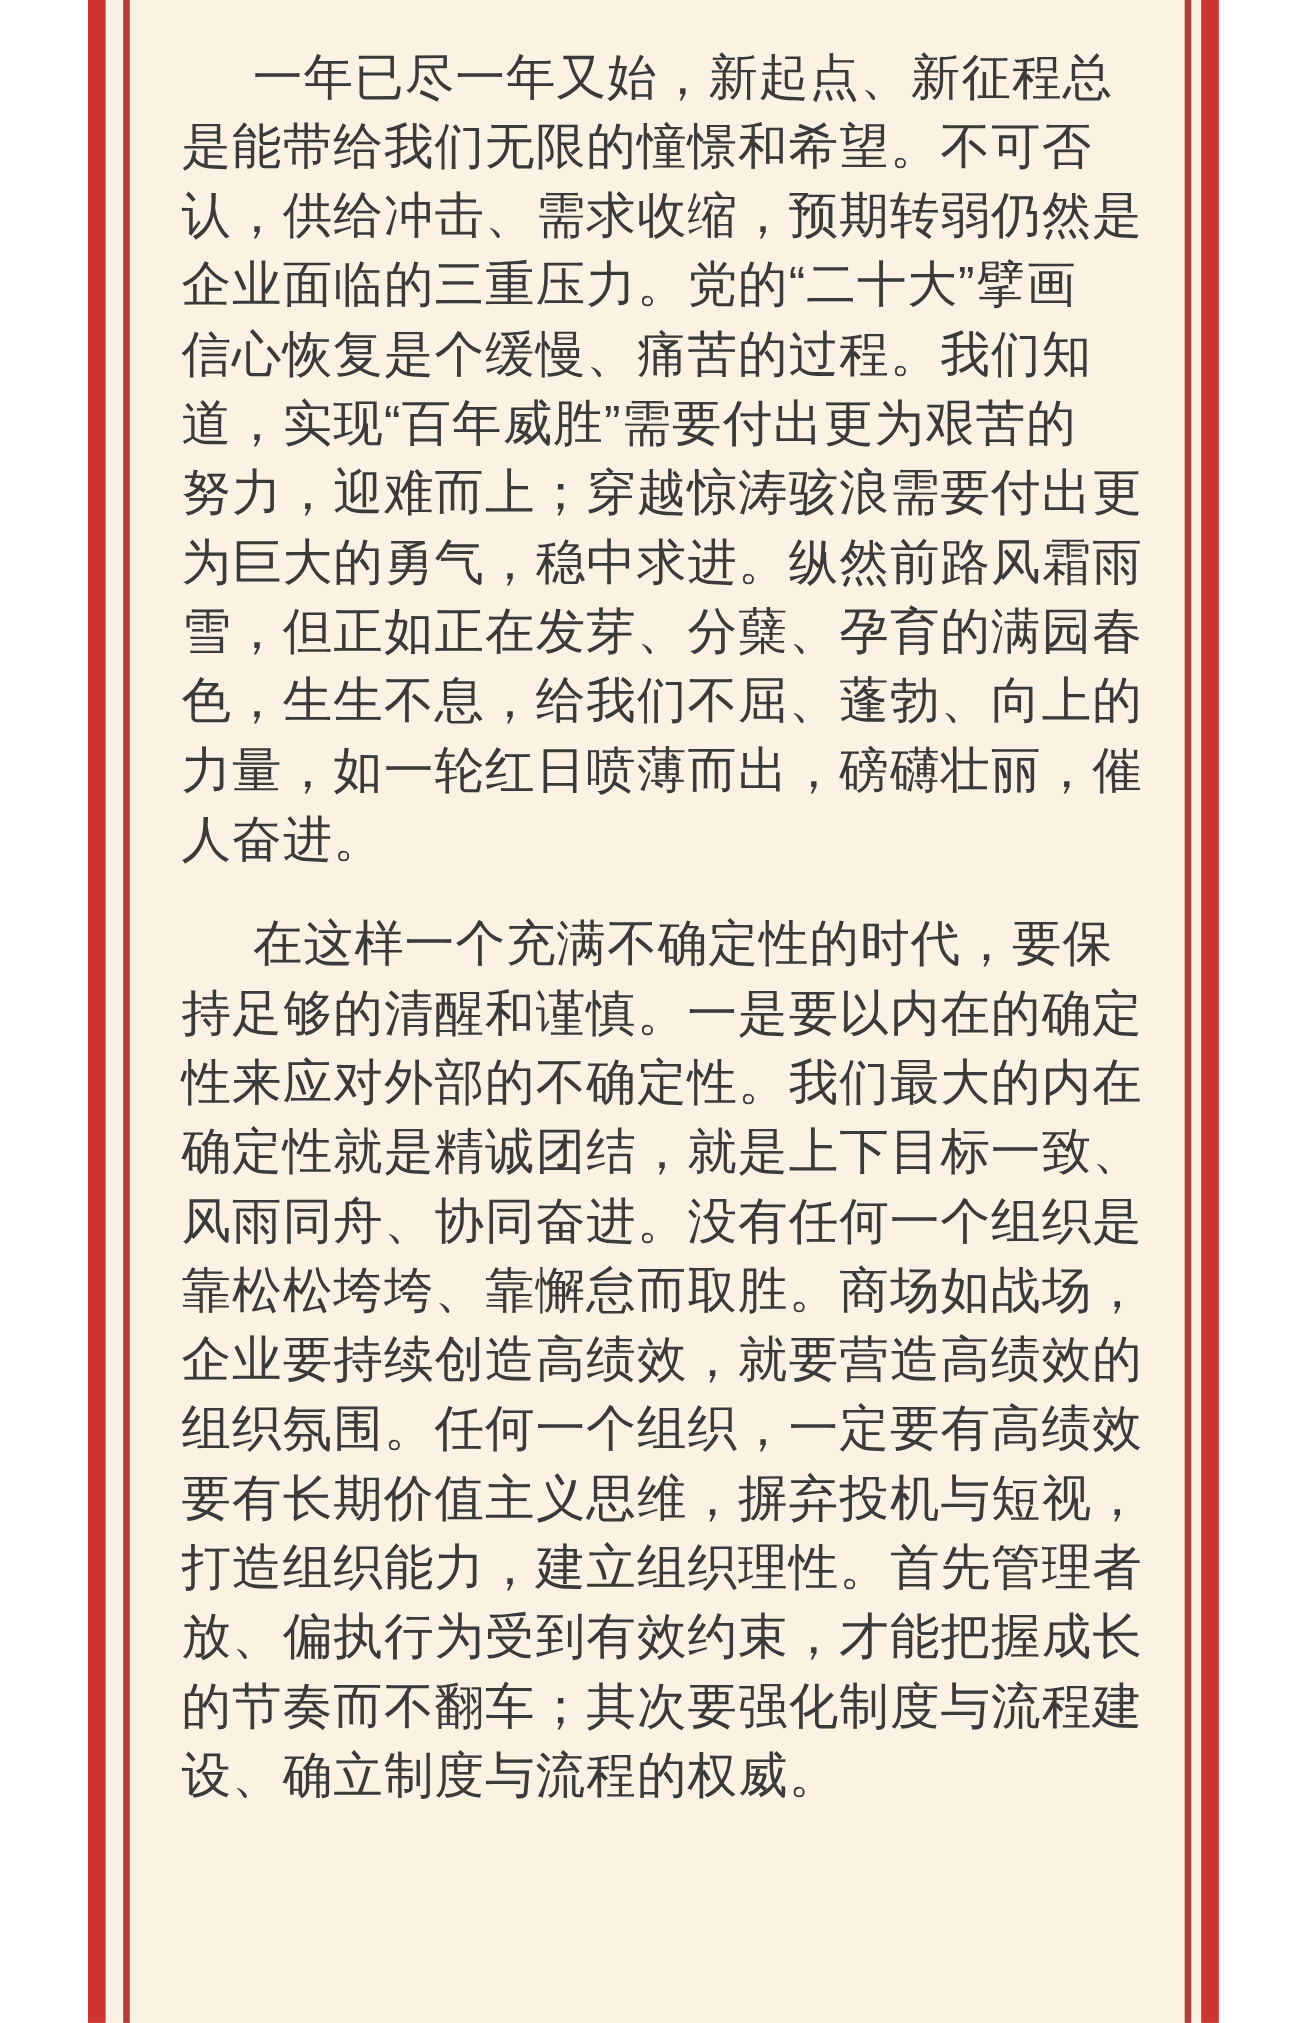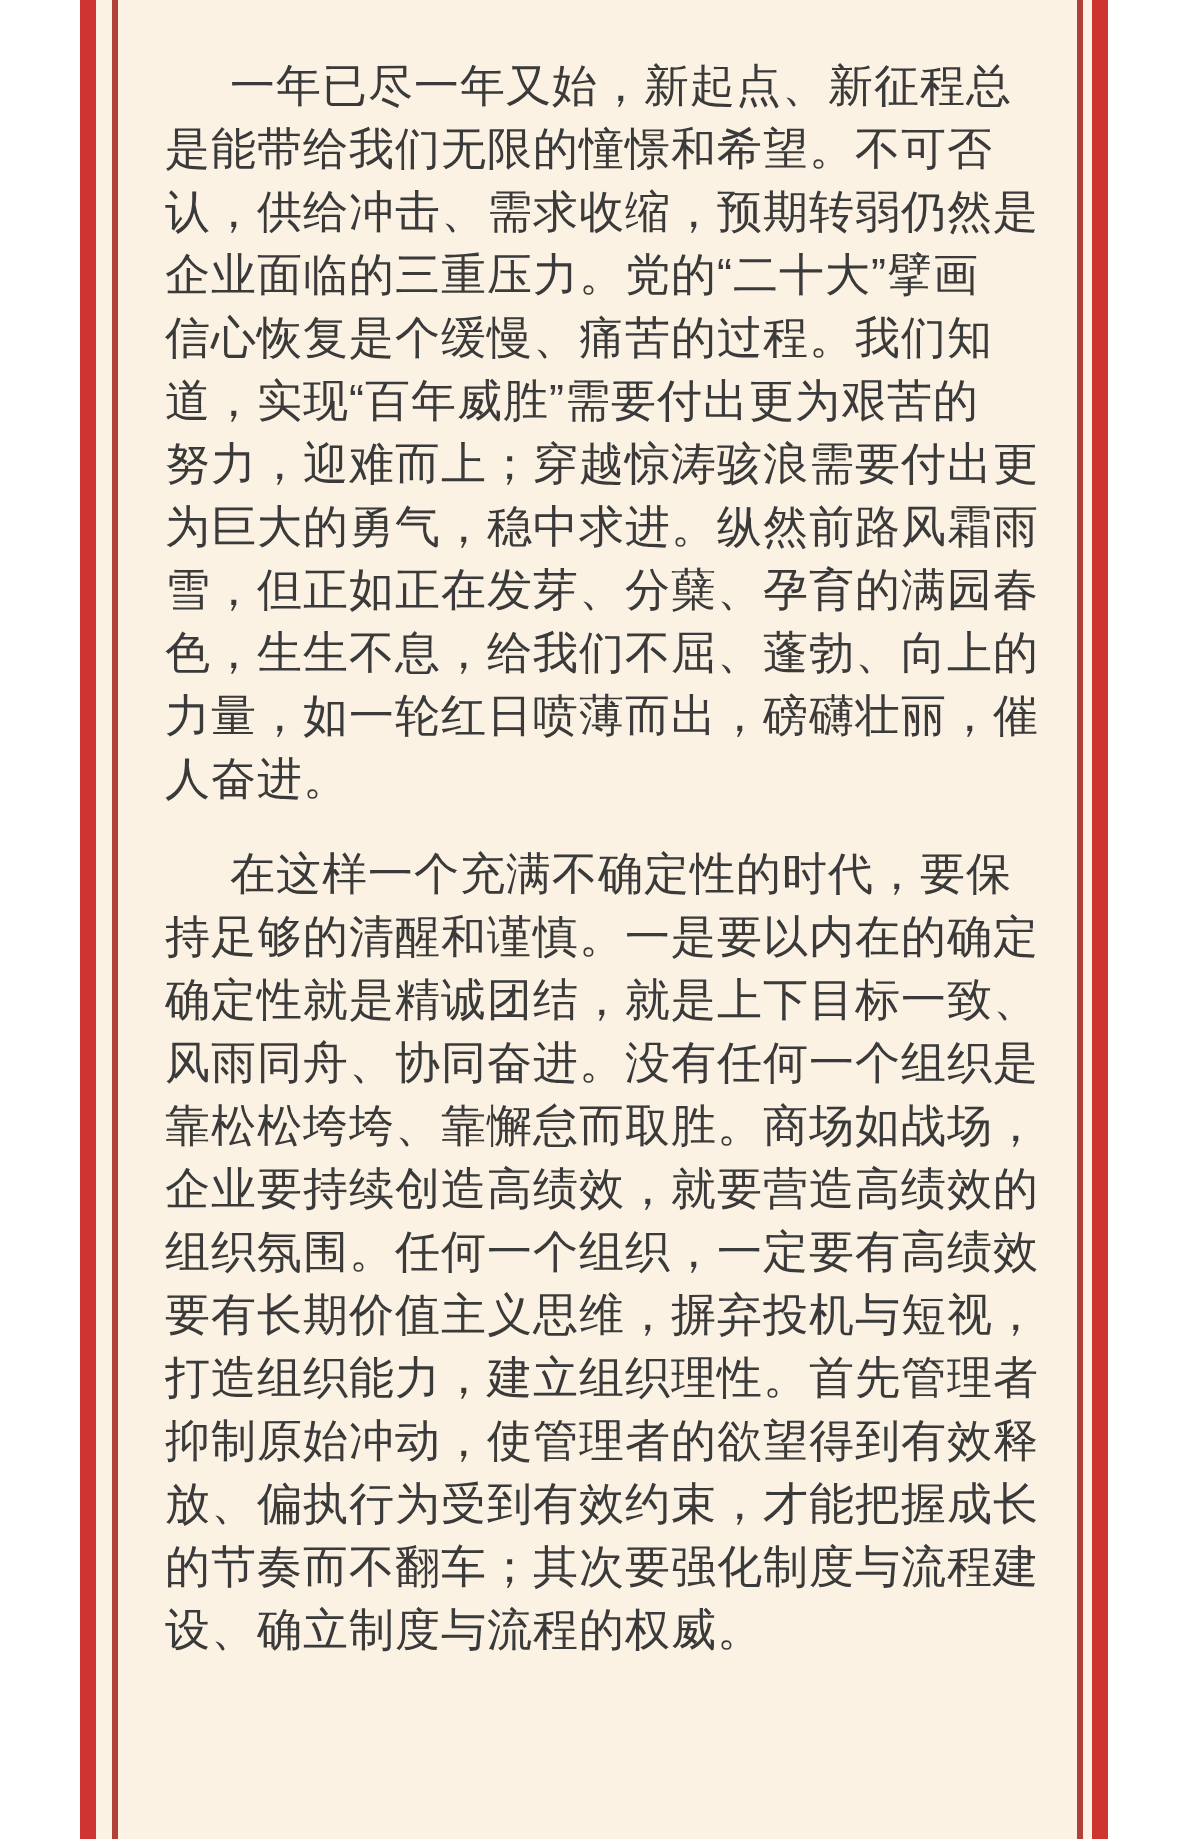--- a/index.html
+++ b/index.html
@@ -48,21 +48,21 @@
   }
   .para { margin: 0; padding: 0; }
   .para + .para { margin-top: 32px; }
   .line {
     font-size: 45px;
     line-height: 63px;
     letter-spacing: 1px;
     color: #3a3a3a;
     white-space: nowrap;
   }
-  .first-line { padding-left: 65px; margin-top: 16px; }
+  .first-line { padding-left: 65px; }
 </style>
 </head>
 <body>
 
 <div class="page">
   <div class="panel"></div>
 
   <div class="stripe thick left-outer"></div>
   <div class="stripe thin  left-inner"></div>
   <div class="stripe thin  right-inner"></div>
@@ -79,26 +79,26 @@
       <div class="line">努力，迎难而上；穿越惊涛骇浪需要付出更</div>
       <div class="line">为巨大的勇气，稳中求进。纵然前路风霜雨</div>
       <div class="line">雪，但正如正在发芽、分蘖、孕育的满园春</div>
       <div class="line">色，生生不息，给我们不屈、蓬勃、向上的</div>
       <div class="line">力量，如一轮红日喷薄而出，磅礴壮丽，催</div>
       <div class="line">人奋进。</div>
     </div>
     <div class="para">
       <div class="line first-line">在这样一个充满不确定性的时代，要保</div>
       <div class="line">持足够的清醒和谨慎。一是要以内在的确定</div>
+      <div class="line">性来应对外部的不确定性。我们最大的内在</div>
       <div class="line">确定性就是精诚团结，就是上下目标一致、</div>
       <div class="line">风雨同舟、协同奋进。没有任何一个组织是</div>
       <div class="line">靠松松垮垮、靠懈怠而取胜。商场如战场，</div>
       <div class="line">企业要持续创造高绩效，就要营造高绩效的</div>
       <div class="line">组织氛围。任何一个组织，一定要有高绩效</div>
       <div class="line">要有长期价值主义思维，摒弃投机与短视，</div>
       <div class="line">打造组织能力，建立组织理性。首先管理者</div>
-      <div class="line">抑制原始冲动，使管理者的欲望得到有效释</div>
       <div class="line">放、偏执行为受到有效约束，才能把握成长</div>
       <div class="line">的节奏而不翻车；其次要强化制度与流程建</div>
       <div class="line">设、确立制度与流程的权威。</div>
     </div>
   </div>
 </div>
 
 </body></html>

